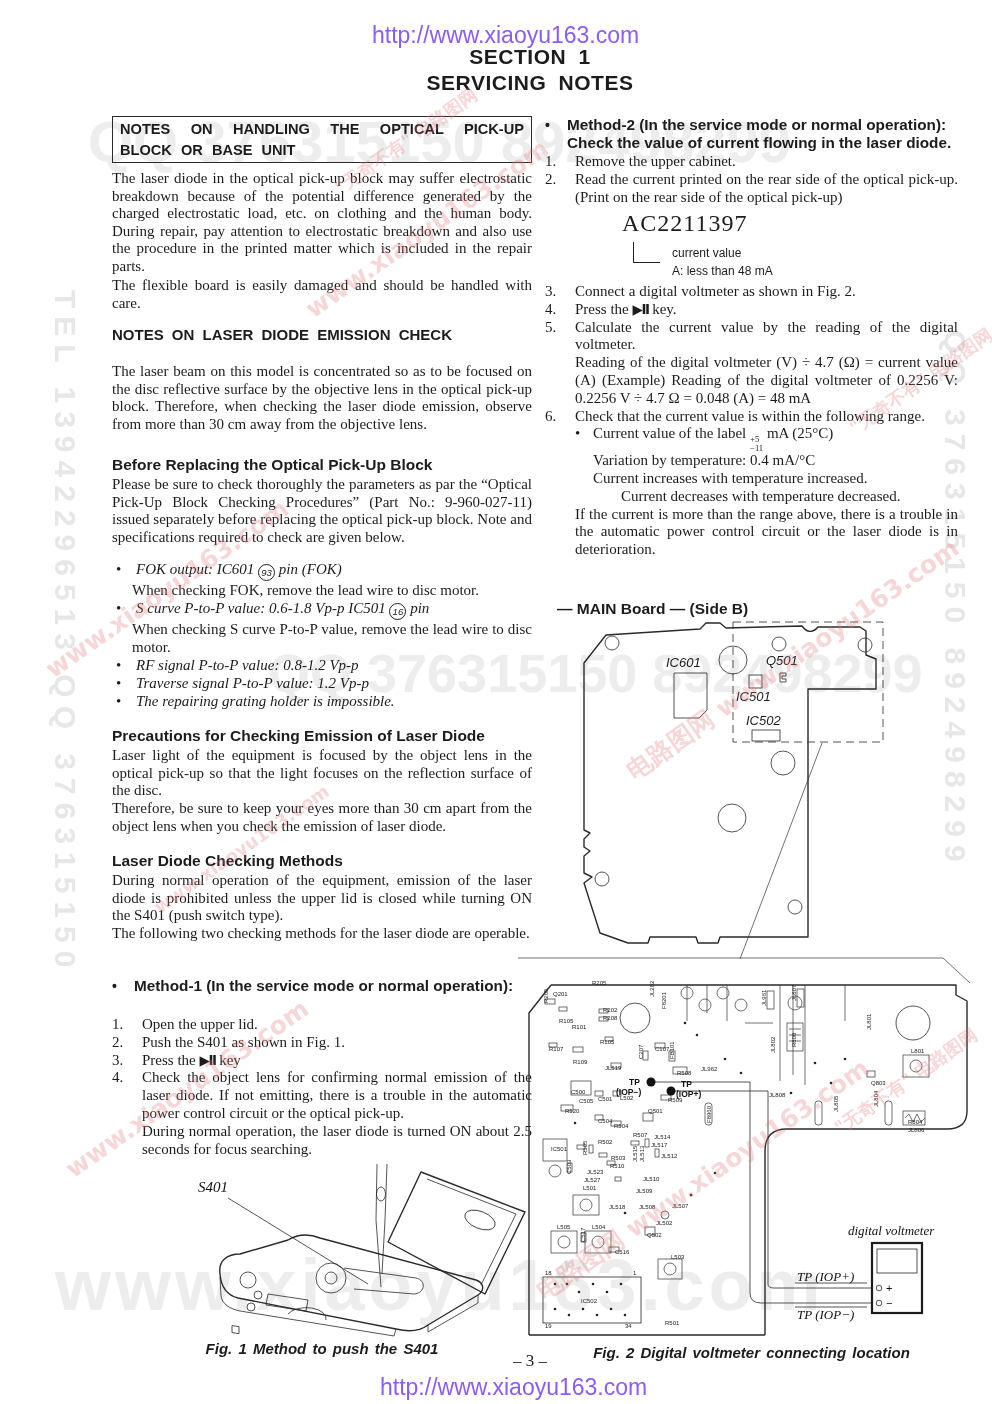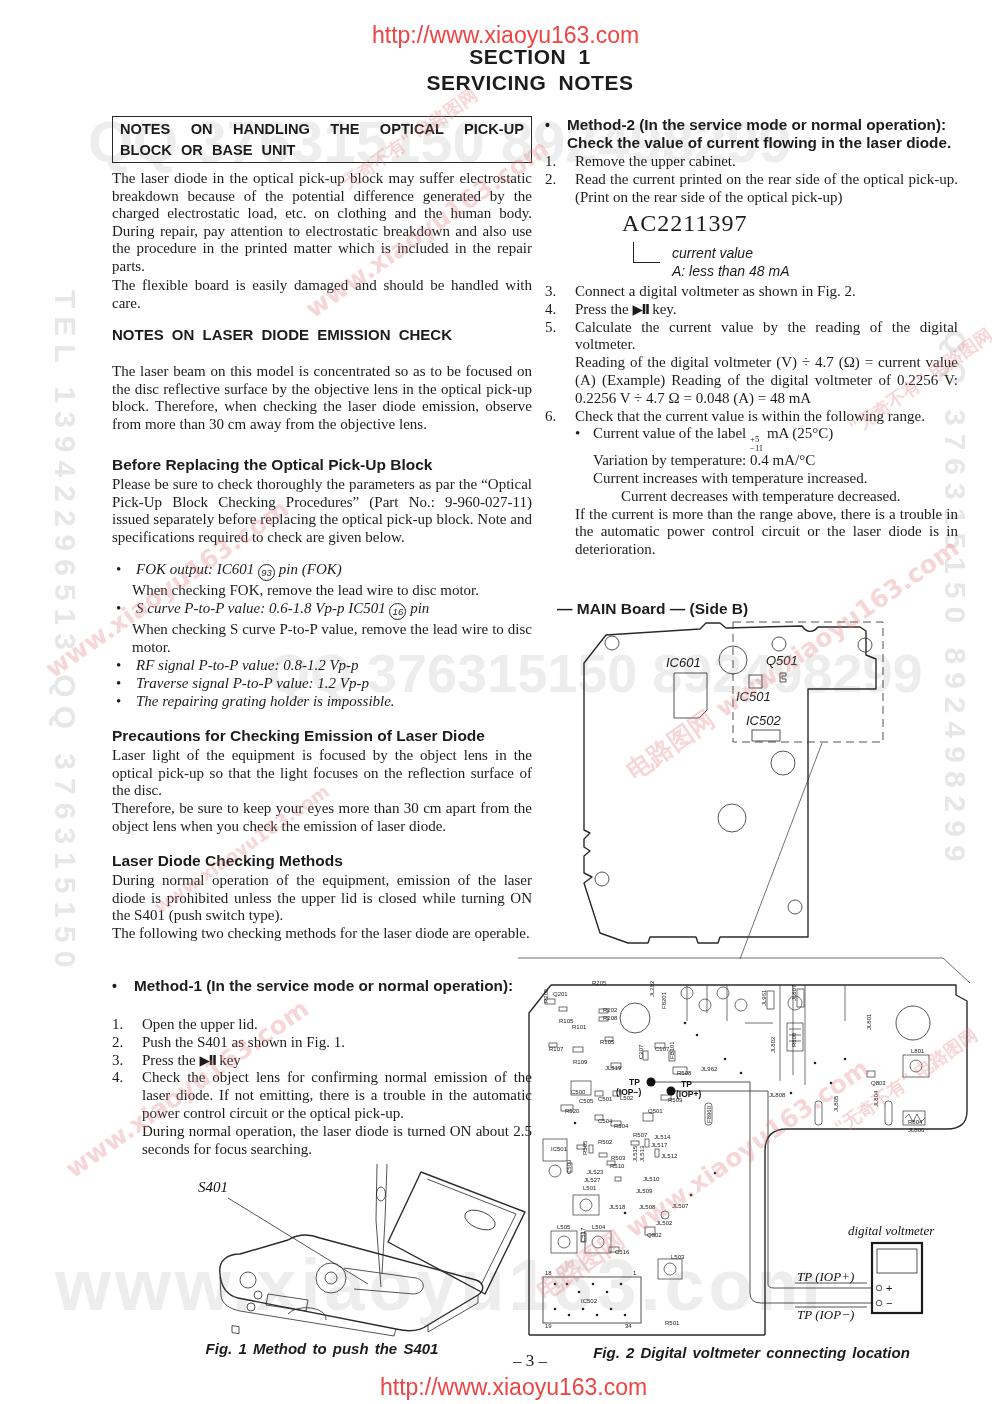--- a/index.html
+++ b/index.html
@@ -1,21 +1,21 @@
 <!DOCTYPE html>
 <html><head>
 <meta charset="utf-8">
 <style>
   html,body{margin:0;padding:0;}
   body{width:992px;height:1404px;position:relative;background:#fff;overflow:hidden;
        font-family:"Liberation Serif",serif;color:#1c1c1c;}
   .abs{position:absolute;}
   .z1{z-index:1;}
   
-  .wm-url{font-family:"Liberation Sans",sans-serif;color:#ef4444;font-size:23px;z-index:0;}
+  .wm-url{font-family:"Liberation Sans",sans-serif;color:#8b5cf6;font-size:23px;z-index:0;}
   .wm-gray{color:#ededed;font-family:"Liberation Sans",sans-serif;font-weight:bold;white-space:nowrap;z-index:0;}
   .wm-vert{color:#e7e7e7;font-family:"Liberation Sans",sans-serif;font-weight:bold;font-size:30px;
            writing-mode:vertical-rl;letter-spacing:8px;z-index:0;}
   .wm-pink{color:rgba(224,118,118,.30);font-family:"DejaVu Sans",sans-serif;font-size:25px;font-weight:bold;
            transform:rotate(-35deg);transform-origin:left top;white-space:nowrap;z-index:2;pointer-events:none;}
   .wm-pink.small{font-size:18px;}
   
   .title{left:0;top:44px;width:1060px;text-align:center;font-family:"Liberation Sans",sans-serif;
          font-weight:bold;font-size:21px;line-height:26px;letter-spacing:.5px;word-spacing:6px;}
   
@@ -38,21 +38,21 @@
   .bul .btx{flex:1;font-style:italic;}
   .bsub{margin-left:20px;font-size:15px;line-height:18px;text-align:justify;}
   .circ{display:inline-block;width:15px;height:15px;border:1.2px solid #222;border-radius:50%;
         font-size:9.5px;line-height:15px;text-align:center;vertical-align:-2px;
         font-family:"Liberation Sans",sans-serif;}
   .pkey{font-family:"DejaVu Sans",sans-serif;font-weight:bold;letter-spacing:-1.5px;font-size:13.5px;}
   .stk{display:inline-flex;flex-direction:column;font-size:8.6px;line-height:8.4px;vertical-align:-4px;
        font-family:"Liberation Serif",serif;}
   .code{font-size:24px;letter-spacing:1px;}
   .brk{border-left:1.5px solid #222;border-bottom:1.5px solid #222;width:26px;height:20px;}
-  .codenote{font-family:"Liberation Sans",sans-serif;font-style:italic;font-size:14px;line-height:18px;}
+  .codenote{font-family:"Liberation Sans",sans-serif;font-size:12px;line-height:18px;}
   .caption{font-family:"Liberation Sans",sans-serif;font-style:italic;font-weight:bold;
            font-size:15px;text-align:center;word-spacing:2px;}
   .pageno{font-size:17px;text-align:center;}
   
   svg{overflow:visible;}
   .ln{fill:none;stroke:#2a2a2a;stroke-width:1.4;stroke-linejoin:round;}
   .ln-th{fill:none;stroke:#2a2a2a;stroke-width:.8;}
   .ln-xs{fill:none;stroke:#333;stroke-width:.7;}
   .blbl{font:italic 13px "Liberation Sans",sans-serif;fill:#1c1c1c;}
   .pcb-lbl{font:6px "Liberation Sans",sans-serif;fill:#222;}

